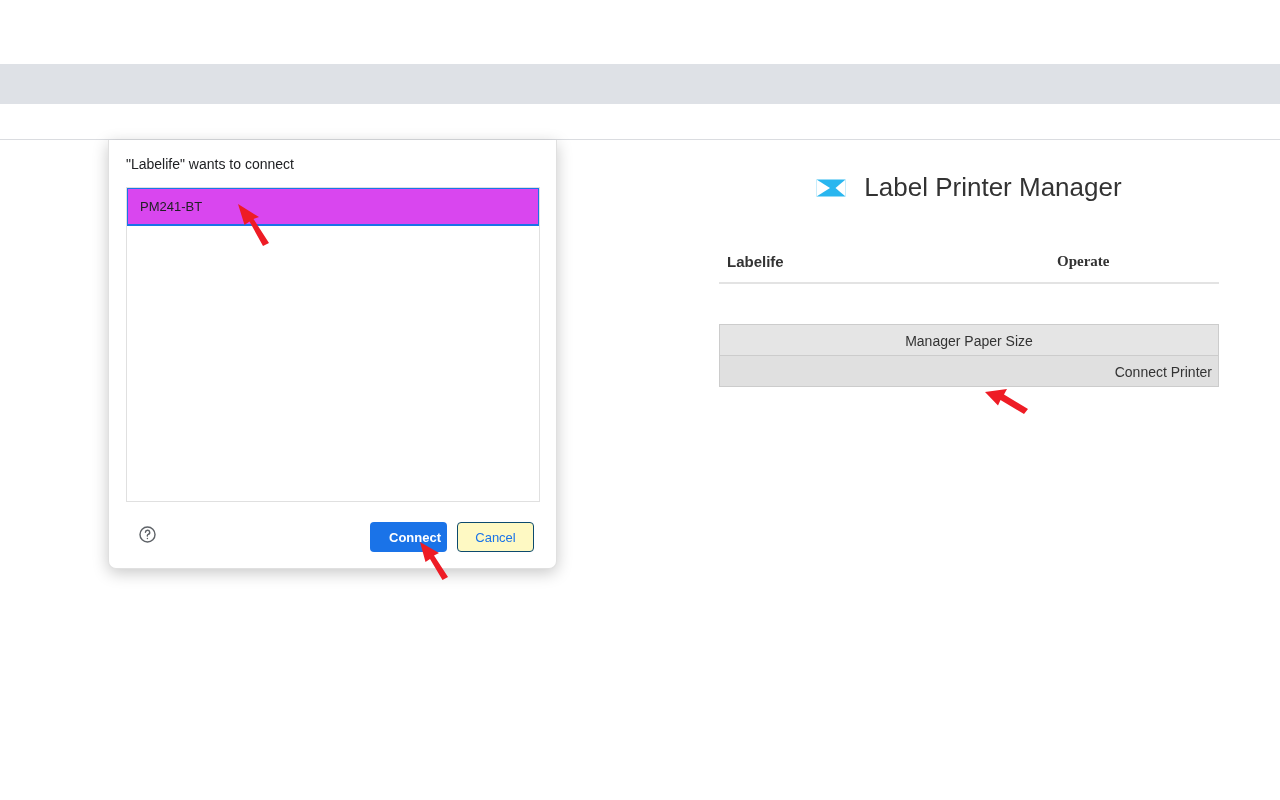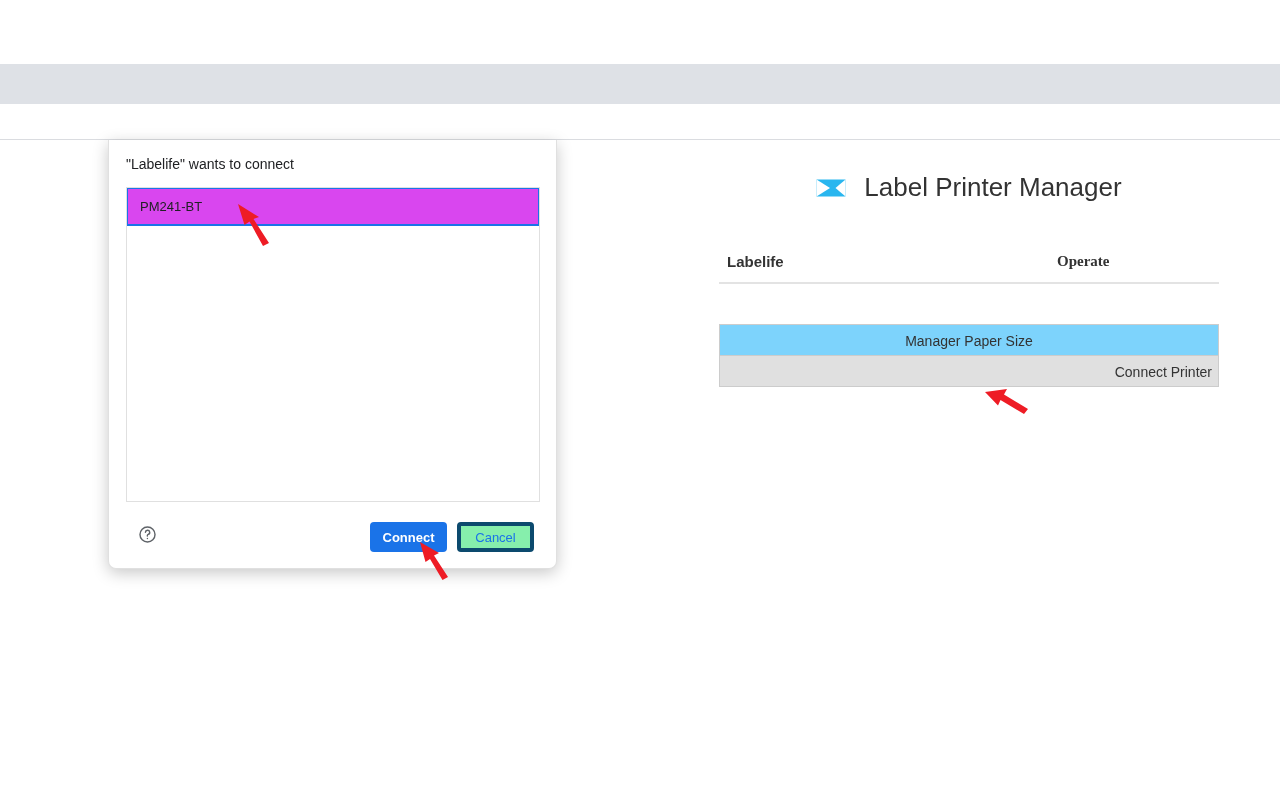--- a/index.html
+++ b/index.html
@@ -230,21 +230,21 @@
   .op-btn {
     display: block;
     width: 500px;
     height: 32px;
     line-height: 30px;
     box-sizing: border-box;
     text-align: center;
     font-size: 14px;
     color: #333333;
     border: 1px solid #cccccc;
-    background: #7dd3fc;
+    background: #e5e5e5;
     font-family: "Liberation Sans", sans-serif;
   }
   .op-btn + .op-btn { margin-top: -1px; text-align: right; }
   .op-btn.pressed { background: #e0e0e0; }
 
   
   .bt-dialog {
     position: absolute;
     left: 108px; top: 140px;
     width: 449px;
@@ -309,28 +309,29 @@
     position: absolute;
     right: 109px; top: 18px;
     width: 77px; height: 30px;
     background: #1a73e8;
     color: #ffffff;
     border: none;
     border-radius: 4px;
     font-size: 13px;
     font-weight: bold;
     font-family: "Liberation Sans", sans-serif;
+    text-align: right;
   }
   .btn-cancel {
     position: absolute;
     right: 22px; top: 18px;
     width: 77px; height: 30px;
-    background: #86efac;
+    background: #fef9c3;
     color: #1a73e8;
-    border: 4px solid #0c4a6e;
+    border: 1px solid #0c4a6e;
     border-radius: 4px;
     font-size: 13px;
     font-family: "Liberation Sans", sans-serif;
   }
 
   
   .arrow {
     position: absolute;
     pointer-events: none;
   }

